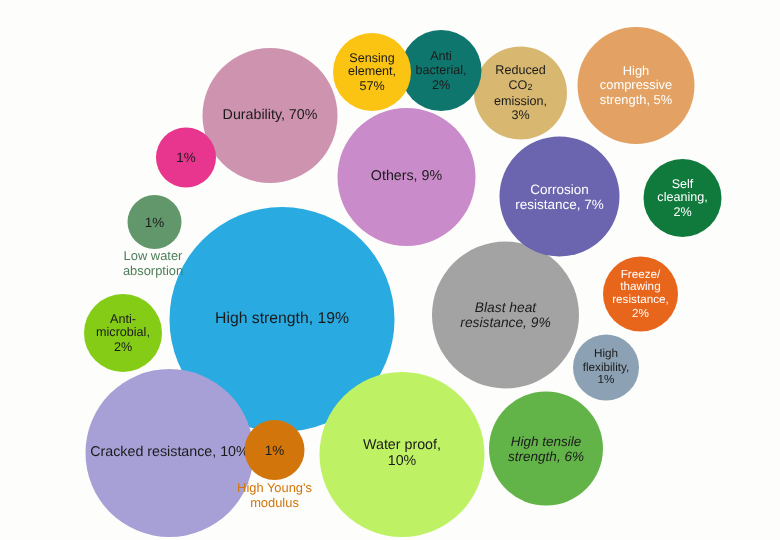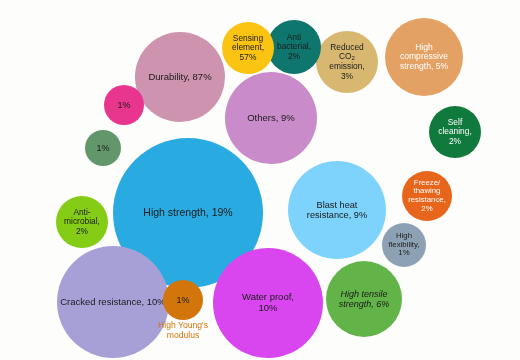--- a/index.html
+++ b/index.html
@@ -43,33 +43,37 @@
 </head>
 <body>
 
 <div id="chart-root" style="background: rgb(253, 253, 251);">
     <div class="bubble" style="left: 113px; top: 138px; width: 150px; height: 150px; background: rgb(41, 171, 226); color: rgb(27, 27, 27); font-size: 10.5px;">
       <span class="blabel">High strength, 19%</span>
     </div>
     <div class="bubble" style="left: 57px; top: 246px; width: 112px; height: 112px; background: rgb(166, 160, 214); color: rgb(27, 27, 27); font-size: 9.5px; text-align: right;">
       <span class="blabel">Cracked resistance, 10%</span>
     </div>
-    <div class="bubble" style="left: 213px; top: 248px; width: 110px; height: 110px; background: #d946ef; color: rgb(27, 27, 27); font-size: 9.5px;">
+    <div class="bubble" style="left: 213px; top: 248px; width: 110px; height: 110px; background: #bef264; color: rgb(27, 27, 27); font-size: 9.5px;">
       <span class="blabel">Water proof,
 10%</span>
     </div>
     <div class="bubble" style="left: 225px; top: 72px; width: 92px; height: 92px; background: rgb(201, 139, 201); color: rgb(27, 27, 27); font-size: 9.5px;">
       <span class="blabel">Others, 9%</span>
     </div>
-    <div class="bubble" style="left: 288px; top: 161px; width: 98px; height: 98px; background: #7dd3fc; color: rgb(27, 27, 27); font-size: 9.2px;">
+    <div class="bubble" style="left: 288px; top: 161px; width: 98px; height: 98px; background: #a3a3a3; color: rgb(27, 27, 27); font-size: 9.2px; font-style: italic;">
       <span class="blabel">Blast heat
 resistance, 9%</span>
     </div>
     <div class="bubble" style="left: 135px; top: 32px; width: 90px; height: 90px; background: rgb(206, 147, 174); color: rgb(27, 27, 27); font-size: 9.5px;">
-      <span class="blabel">Durability, 87%</span>
+      <span class="blabel">Durability, 70%</span>
+    </div>
+    <div class="bubble" style="left: 333px; top: 91px; width: 80px; height: 80px; background: rgb(107, 100, 174); color: rgb(255, 255, 255); font-size: 9px;">
+      <span class="blabel">Corrosion
+resistance, 7%</span>
     </div>
     <div class="bubble" style="left: 326px; top: 261px; width: 76px; height: 76px; background: rgb(98, 180, 72); color: rgb(27, 27, 27); font-size: 9px; font-style: italic;">
       <span class="blabel">High tensile
 strength, 6%</span>
     </div>
     <div class="bubble" style="left: 385px; top: 18px; width: 78px; height: 78px; background: rgb(227, 162, 99); color: rgb(255, 255, 255); font-size: 8.6px;">
       <span class="blabel">High
 compressive
 strength, 5%</span>
     </div>
@@ -101,20 +105,22 @@
 thawing
 resistance,
 2%</span>
     </div>
     <div class="bubble" style="left: 104px; top: 85px; width: 40px; height: 40px; background: rgb(232, 54, 143); color: rgb(27, 27, 27); font-size: 9px;">
       <span class="blabel">1%</span>
     </div>
     <div class="bubble" style="left: 85px; top: 130px; width: 36px; height: 36px; background: rgb(98, 151, 107); color: rgb(27, 27, 27); font-size: 9px;">
       <span class="blabel">1%</span>
     </div>
+    <div class="outside-label" style="left: 58px; top: 166px; width: 88px; color: rgb(79, 125, 89); font-size: 8.6px;">Low water
+absorption</div>
     <div class="bubble" style="left: 163px; top: 280px; width: 40px; height: 40px; background: rgb(210, 117, 11); color: rgb(27, 27, 27); font-size: 9px;">
       <span class="blabel">1%</span>
     </div>
     <div class="outside-label" style="left: 134px; top: 321px; width: 98px; color: rgb(210, 117, 11); font-size: 8.6px;">High Young's
 modulus</div>
     <div class="bubble" style="left: 382px; top: 223px; width: 44px; height: 44px; background: rgb(140, 162, 180); color: rgb(27, 27, 27); font-size: 7.8px;">
       <span class="blabel">High
 flexibility,
 1%</span>
     </div>

